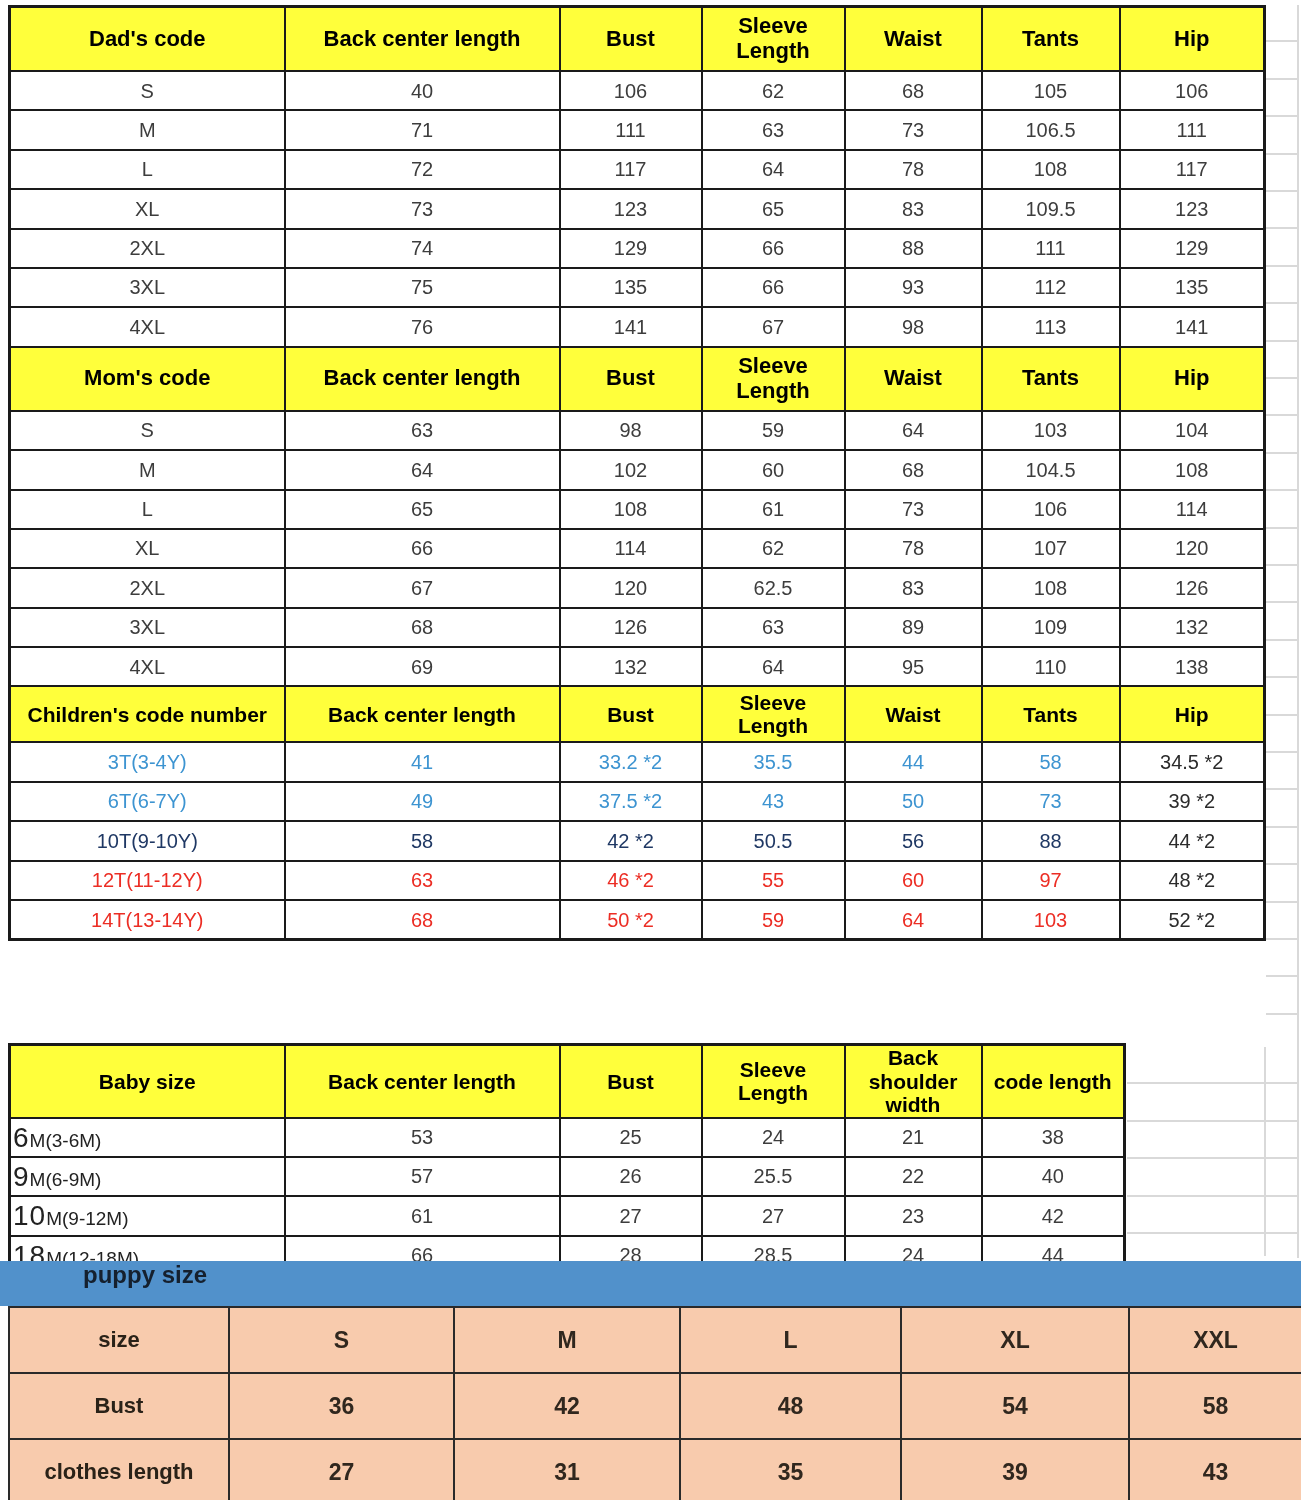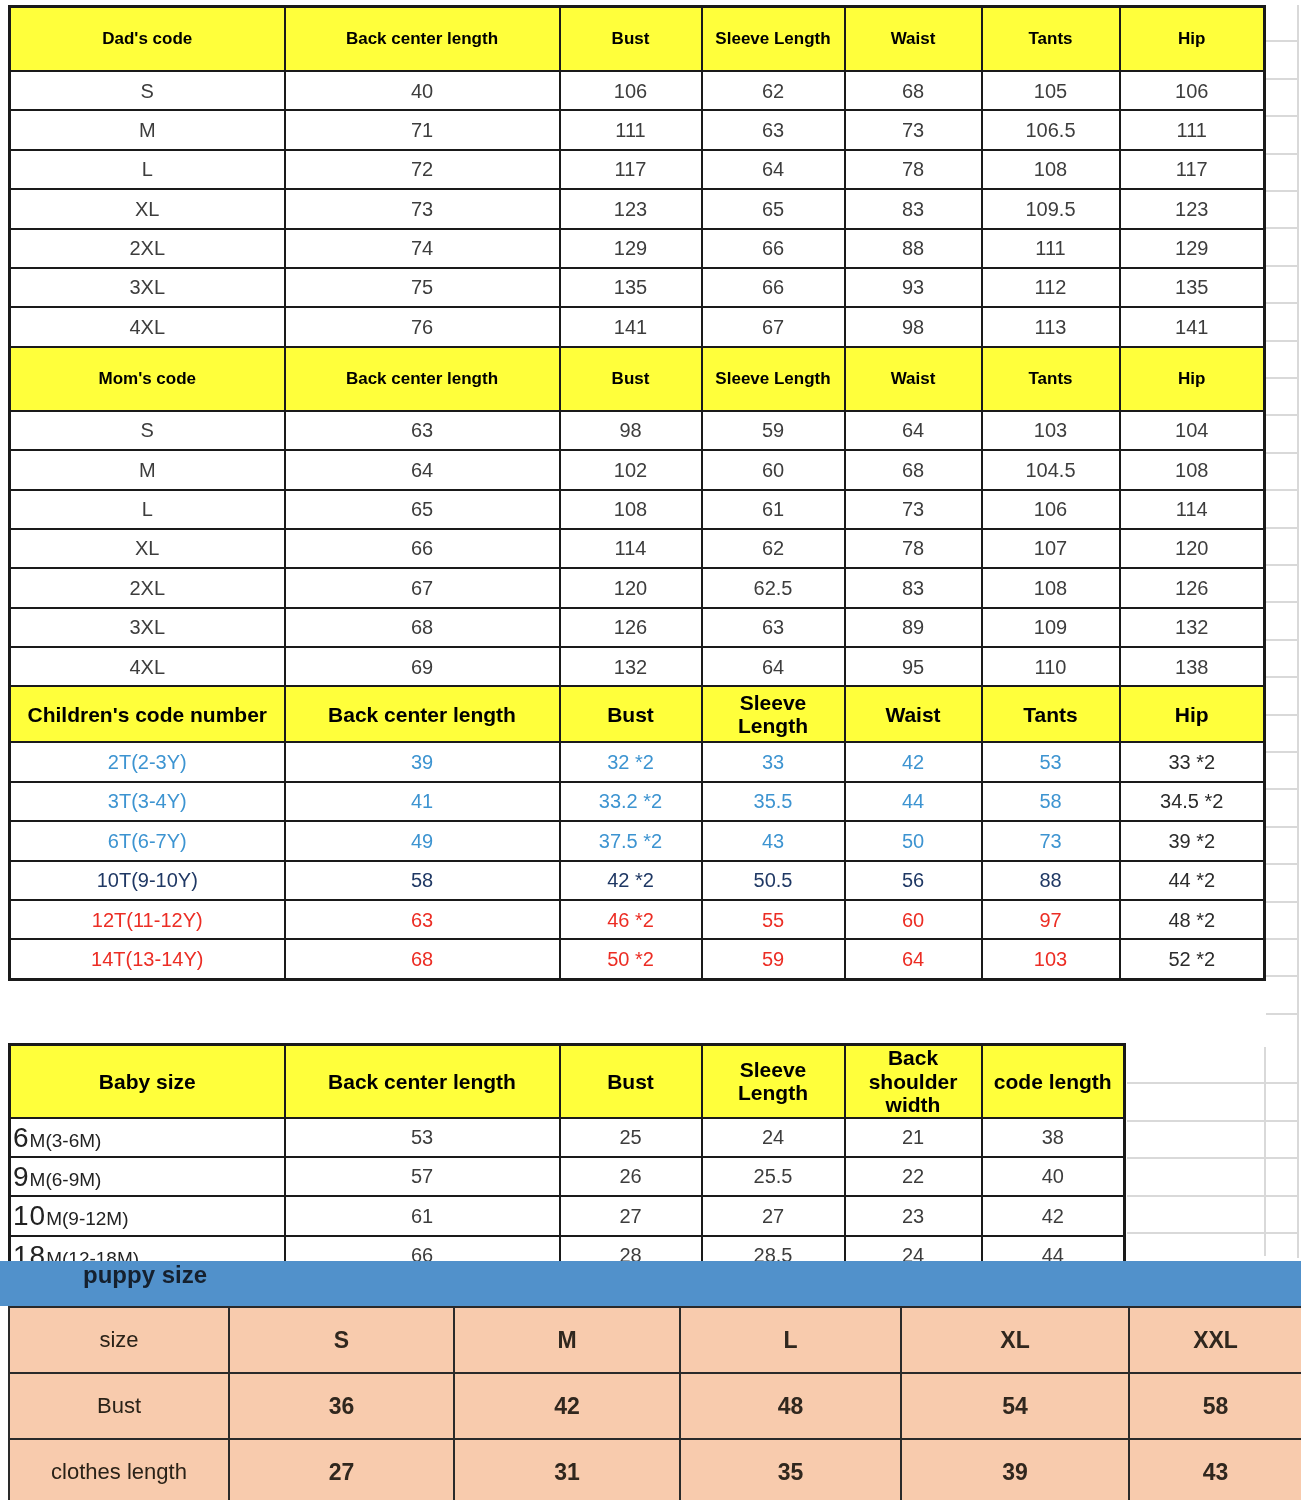--- a/index.html
+++ b/index.html
@@ -7,40 +7,40 @@
        font-family:"Liberation Sans",sans-serif;}
   .abs{position:absolute;}
   table{border-collapse:collapse;table-layout:fixed;}
   .sizes-table{background:#fff;}
   .sizes-table th,.sizes-table td{
      border:2px solid var(--border,#1a1a1a);
      text-align:center;vertical-align:middle;overflow:hidden;
      padding:0 1px;line-height:1.12;}
   .sizes-table{border:3px solid var(--border,#1a1a1a);}
   .sizes-table th{background:var(--header_bg,#ffff3b);color:#000;
-     font-size:17px;font-weight:700;height:62px;}
+     font-size:22px;font-weight:700;height:62px;}
   .sizes-table td{height:37.4px;font-size:20px;color:#3d3d3d;font-weight:400;}
   tbody[data-table="sections.children"] th{height:54px;font-size:21px;}
   tbody[data-table="sections.baby"] th{height:60px;font-size:21px;}
   td.blue{color:var(--blue,#3d94d1);}
   td.navy{color:var(--navy,#1f3864);}
   td.red{color:var(--red,#ec2d24);}
   td.blk{color:#2b2b2b;}
   td.left{text-align:left;padding-left:2px;font-size:19px;color:#222;margin-left:32px;}
   td.left .big{font-size:28px;font-weight:400;letter-spacing:1px;}
   
   .puppy-bar{left:0;top:1261px;width:1301px;height:45px;
      background:var(--puppy_bar,#5191cb);display:flex;align-items:flex-start;}
   .puppy-bar span{display:inline-block;width:290px;text-align:center;
      font-size:24px;font-weight:600;color:#15202e;}
   .puppy-table{left:8px;top:1306px;width:1293px;background:var(--puppy_bg,#f8cbad);}
   .puppy-table td{height:62px;border:2px solid #2a2a2a;text-align:center;
      vertical-align:middle;font-size:23px;font-weight:700;color:#30271e;}
   .puppy-table{border:2px solid #2a2a2a;}
-  .puppy-table td.plab{font-weight:400;font-size:22px;color:#2a2218;margin-top:38px;}
+  .puppy-table td.plab{font-weight:700;font-size:22px;color:#2a2218;margin-top:38px;}
   
   .gridstrip{background:repeating-linear-gradient(
       to bottom,#fff 0px,#fff 35.4px,
       var(--gridline,#d9d9d9) 35.4px,var(--gridline,#d9d9d9) 37.4px);}
   .vline{width:2px;background:var(--gridline,#d9d9d9);}
 </style>
 </head>
 <body>
 
 <div class="abs gridstrip" style="left:1266px;top:5px;width:33px;height:1253px;"></div>
@@ -210,29 +210,20 @@
       <tr>
         <th>Children's code number</th>
         <th>Back center length</th>
         <th>Bust</th>
         <th>Sleeve Length</th>
         <th>Waist</th>
         <th>Tants</th>
         <th>Hip</th>
       </tr>
       <tr>
-        <td class="blue">2T(2-3Y)</td>
-        <td class="blue">39</td>
-        <td class="blue">32 *2</td>
-        <td class="blue">33</td>
-        <td class="blue">42</td>
-        <td class="blue">53</td>
-        <td class="blue blk">33 *2</td>
-      </tr>
-      <tr>
         <td class="blue">3T(3-4Y)</td>
         <td class="blue">41</td>
         <td class="blue">33.2 *2</td>
         <td class="blue">35.5</td>
         <td class="blue">44</td>
         <td class="blue">58</td>
         <td class="blue blk">34.5 *2</td>
       </tr>
       <tr>
         <td class="blue">6T(6-7Y)</td>

